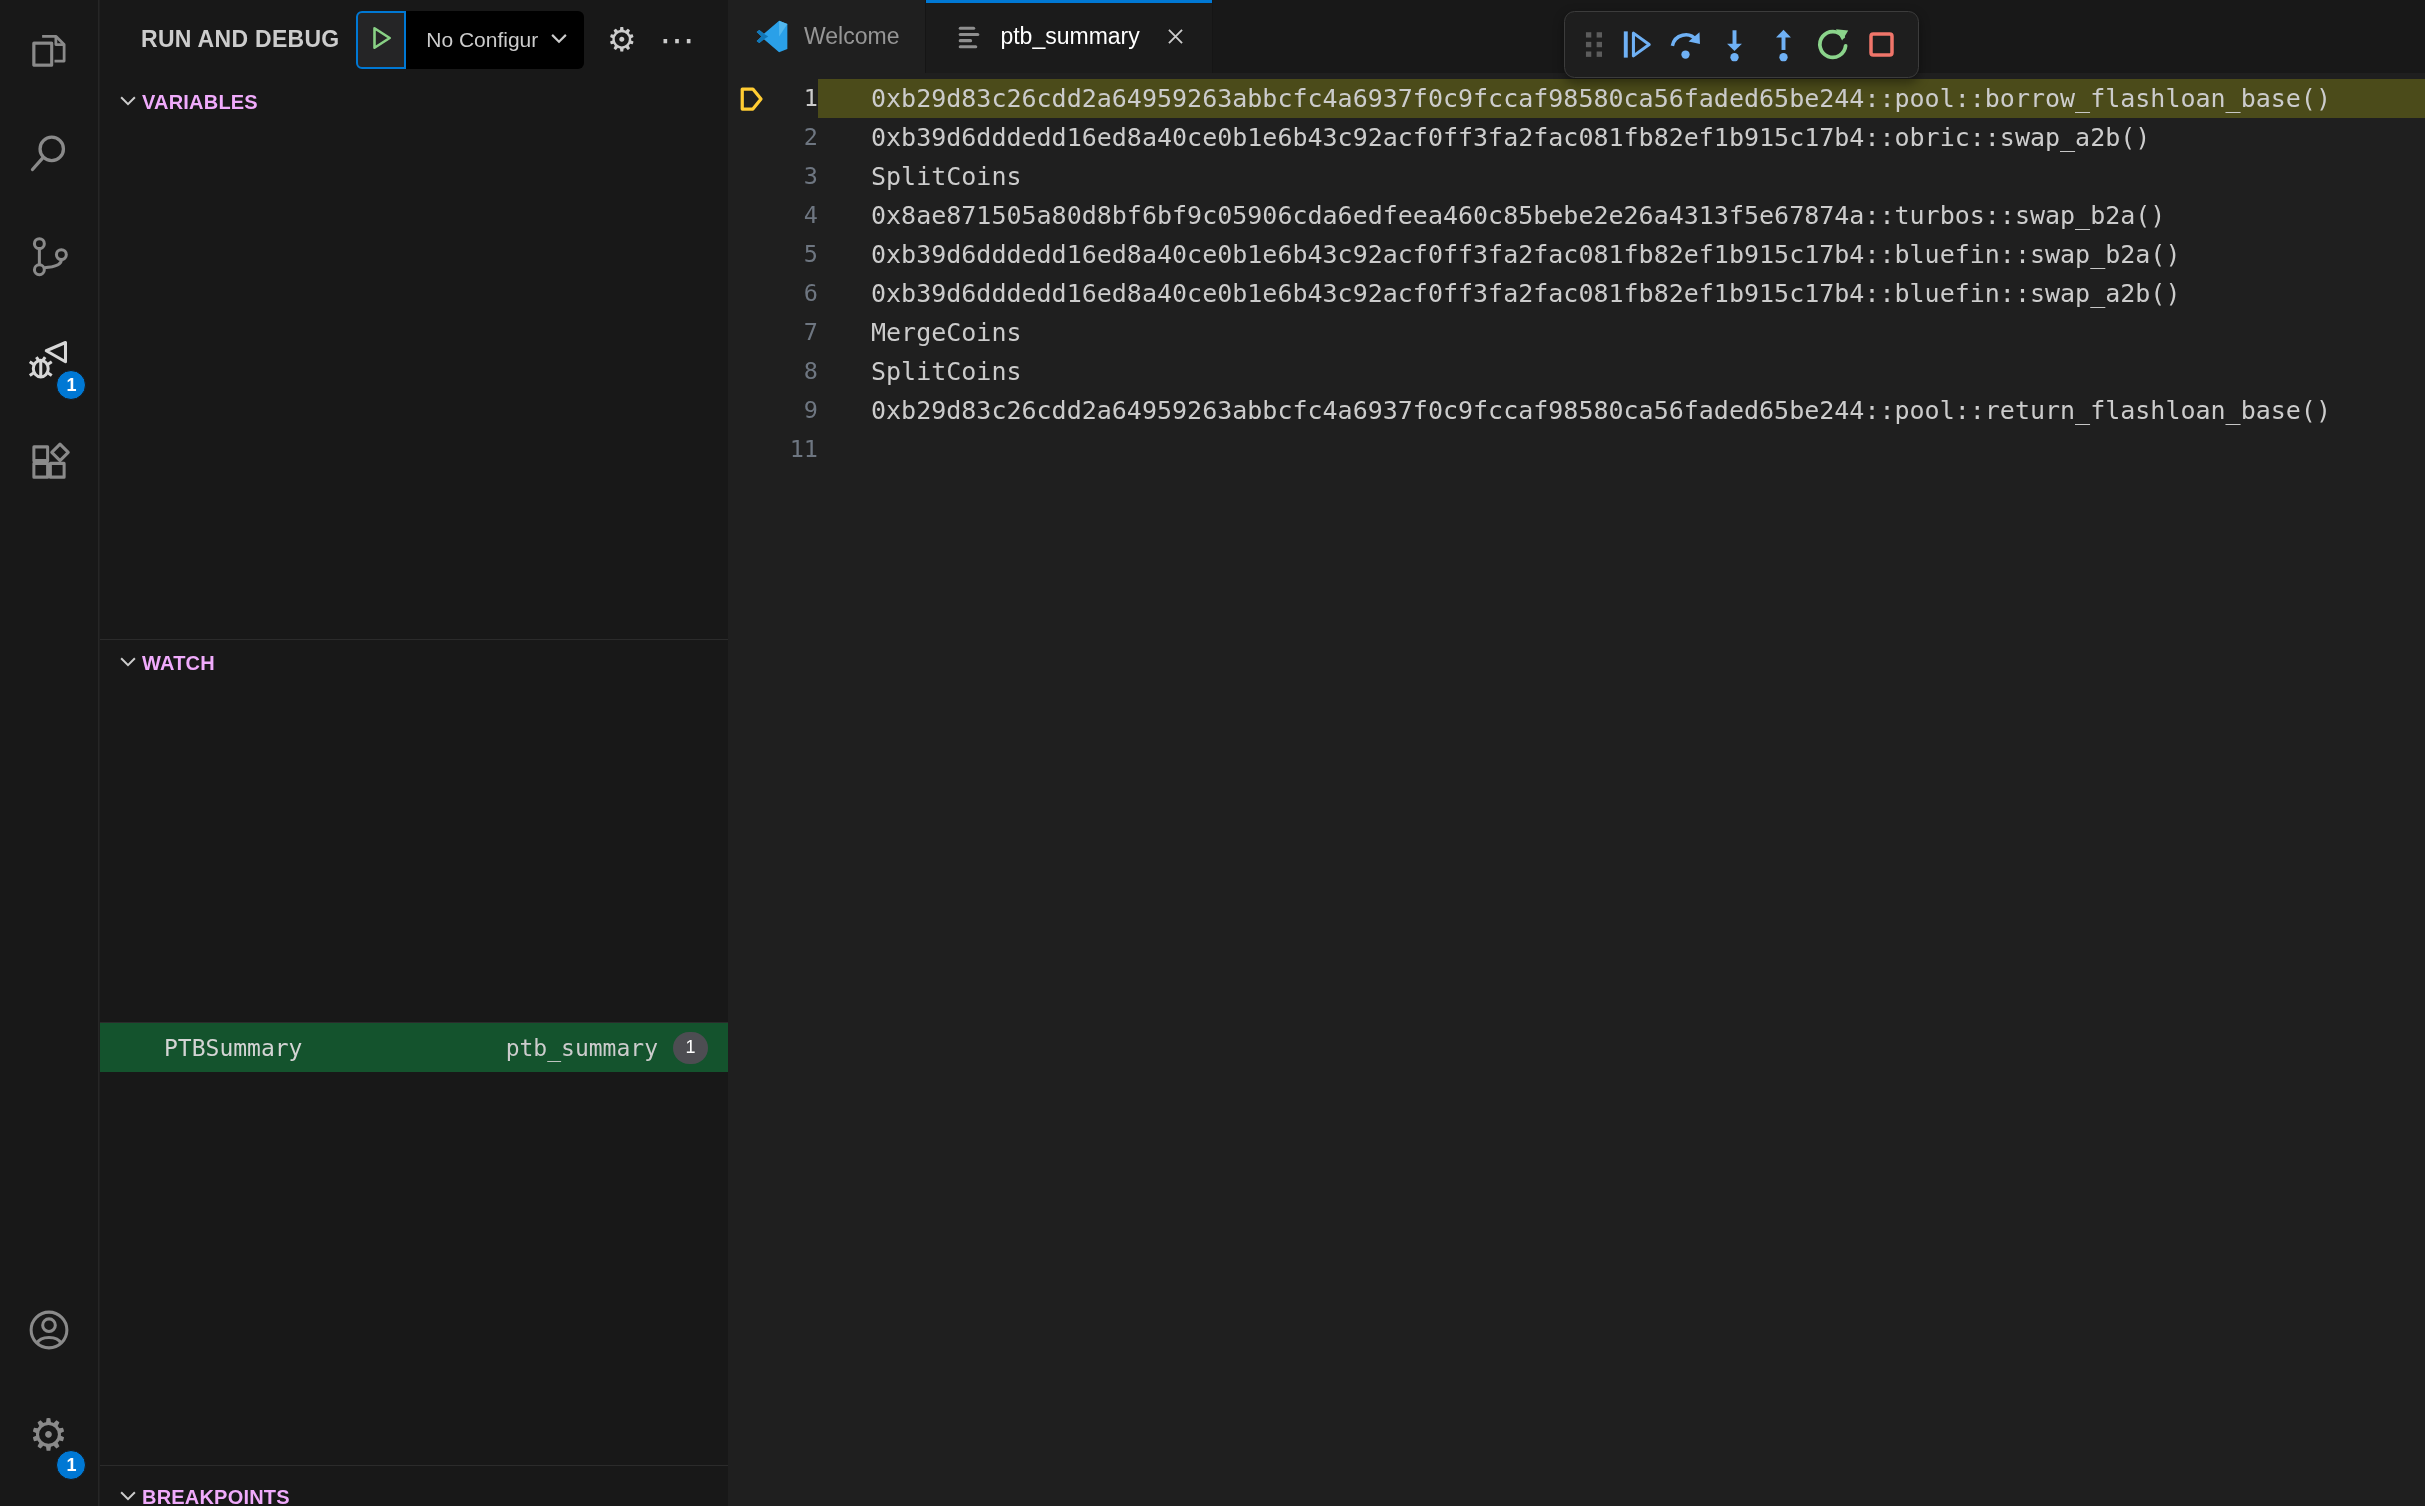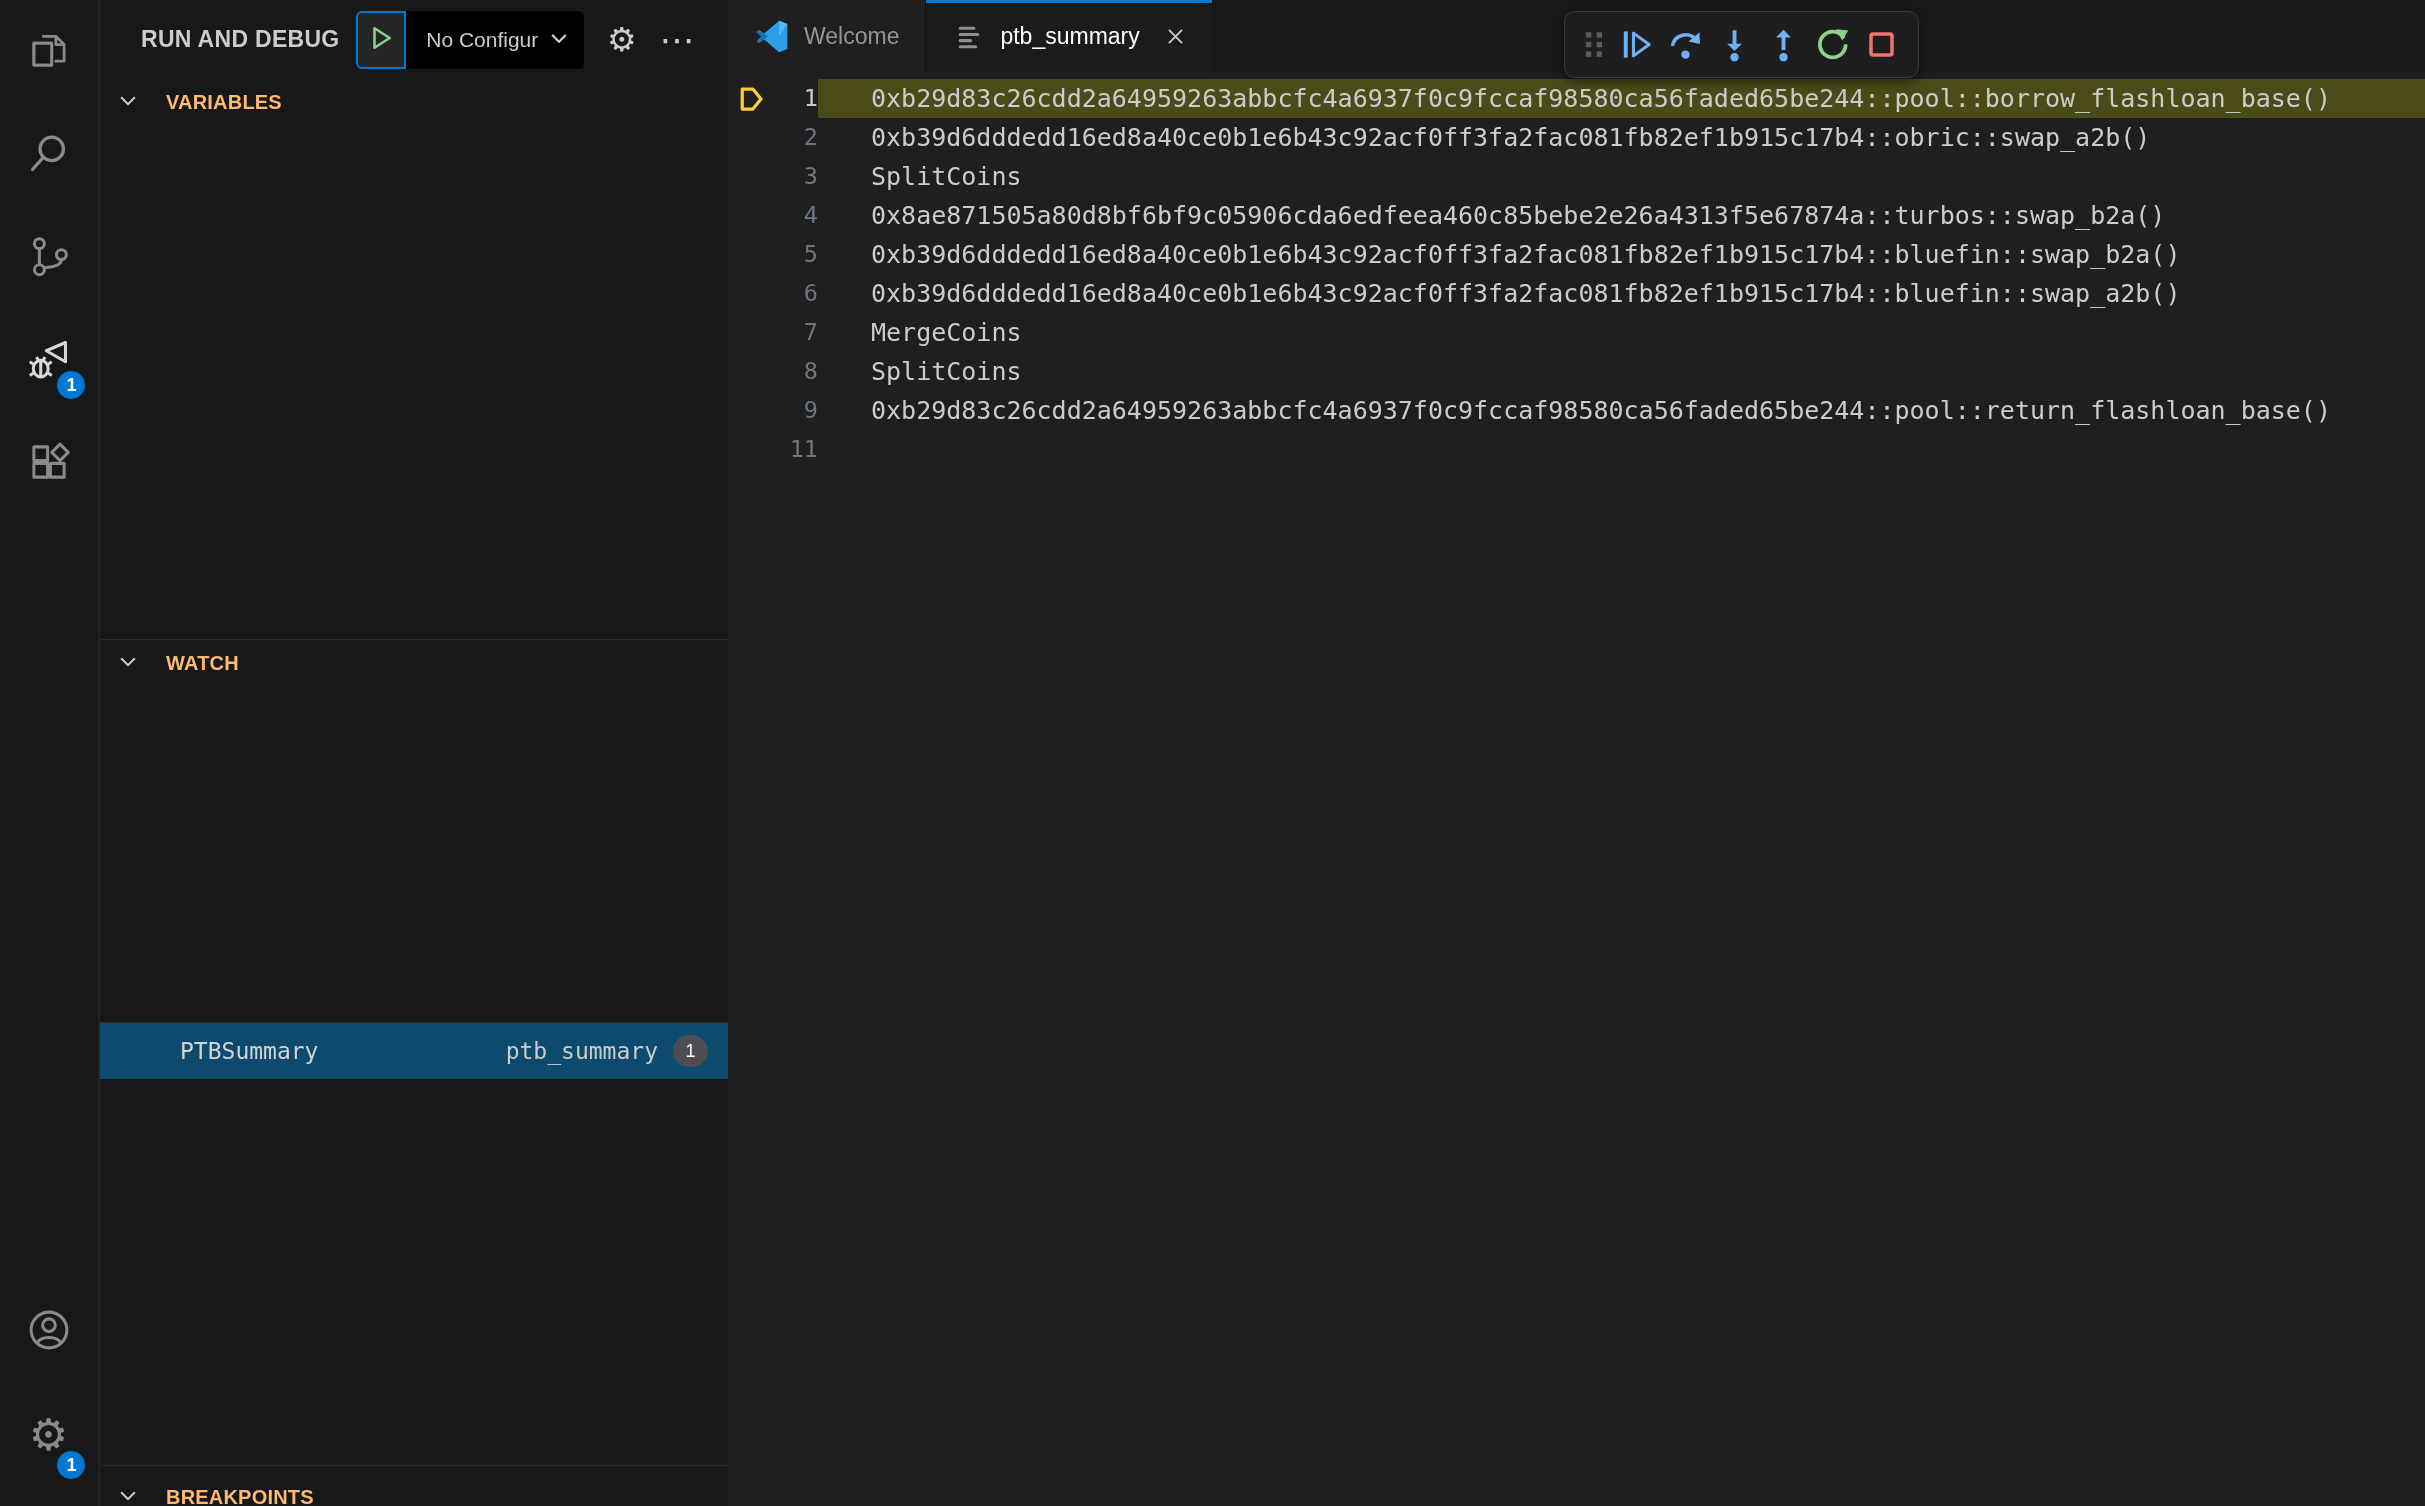--- a/index.html
+++ b/index.html
@@ -39,26 +39,26 @@
   .hdr-gear { font-size:33px; }
   .hdr-more { font-size:35px; }
 
   .section { position:absolute; left:0; width:628px; overflow:hidden; }
   .sec-variables  { top:79px;  height:561px; }
   .sec-watch      { top:639px;  height:382px; border-top:1.5px solid #2b2b2b; }
   .sec-callstack  { top:1022px; height:444px; border-top:1.5px solid #2b2b2b; }
   .sec-breakpoints{ top:1465px; height:41px;  border-top:1.5px solid #2b2b2b; }
   .section-header { height:47px; display:flex; align-items:center; padding:0 24px 0 18px; cursor:pointer; }
   .section-header svg { width:20px; height:20px; color:#cccccc; flex:none; }
-  .section-label { font-size:20px; font-weight:700; color:#fdba74; margin-left:28px; letter-spacing:0.2px; }
+  .section-label { font-size:20px; font-weight:700; color:#f0abfc; margin-left:4px; letter-spacing:0.2px; }
   .section-status { margin-left:auto; font-size:18px; font-weight:700; color:#cccccc; }
   .sec-breakpoints .section-header { padding-top:16.7px; }
 
-  .frame-row { height:56px; background:#0c4a6e; display:flex; align-items:center;
-    padding:0 20px 0 80px; cursor:pointer;
+  .frame-row { height:49px; background:#14532d; display:flex; align-items:center;
+    padding:0 20px 0 64px; cursor:pointer;
     font-family:"DejaVu Sans Mono", monospace; font-size:23px; color:#d4d4d4; }
   .frame-source { margin-left:auto; color:#cccccc; }
   .frame-badge { margin-left:15px; min-width:35px; height:32px; padding:0 7.6px; border-radius:16.7px;
     background:#4d4d52; color:#ffffff; font-size:18px; font-family:"Liberation Sans",sans-serif;
     display:flex; align-items:center; justify-content:center; }
 
   
   .editor-group { position:absolute; left:730px; top:0; right:0; height:100%; background:#1f1f1f; }
   .tab-bar { height:73px; background:#181818; display:flex; }
   .tab { display:flex; align-items:center; padding:0 26px; gap:15px; font-size:23px;

